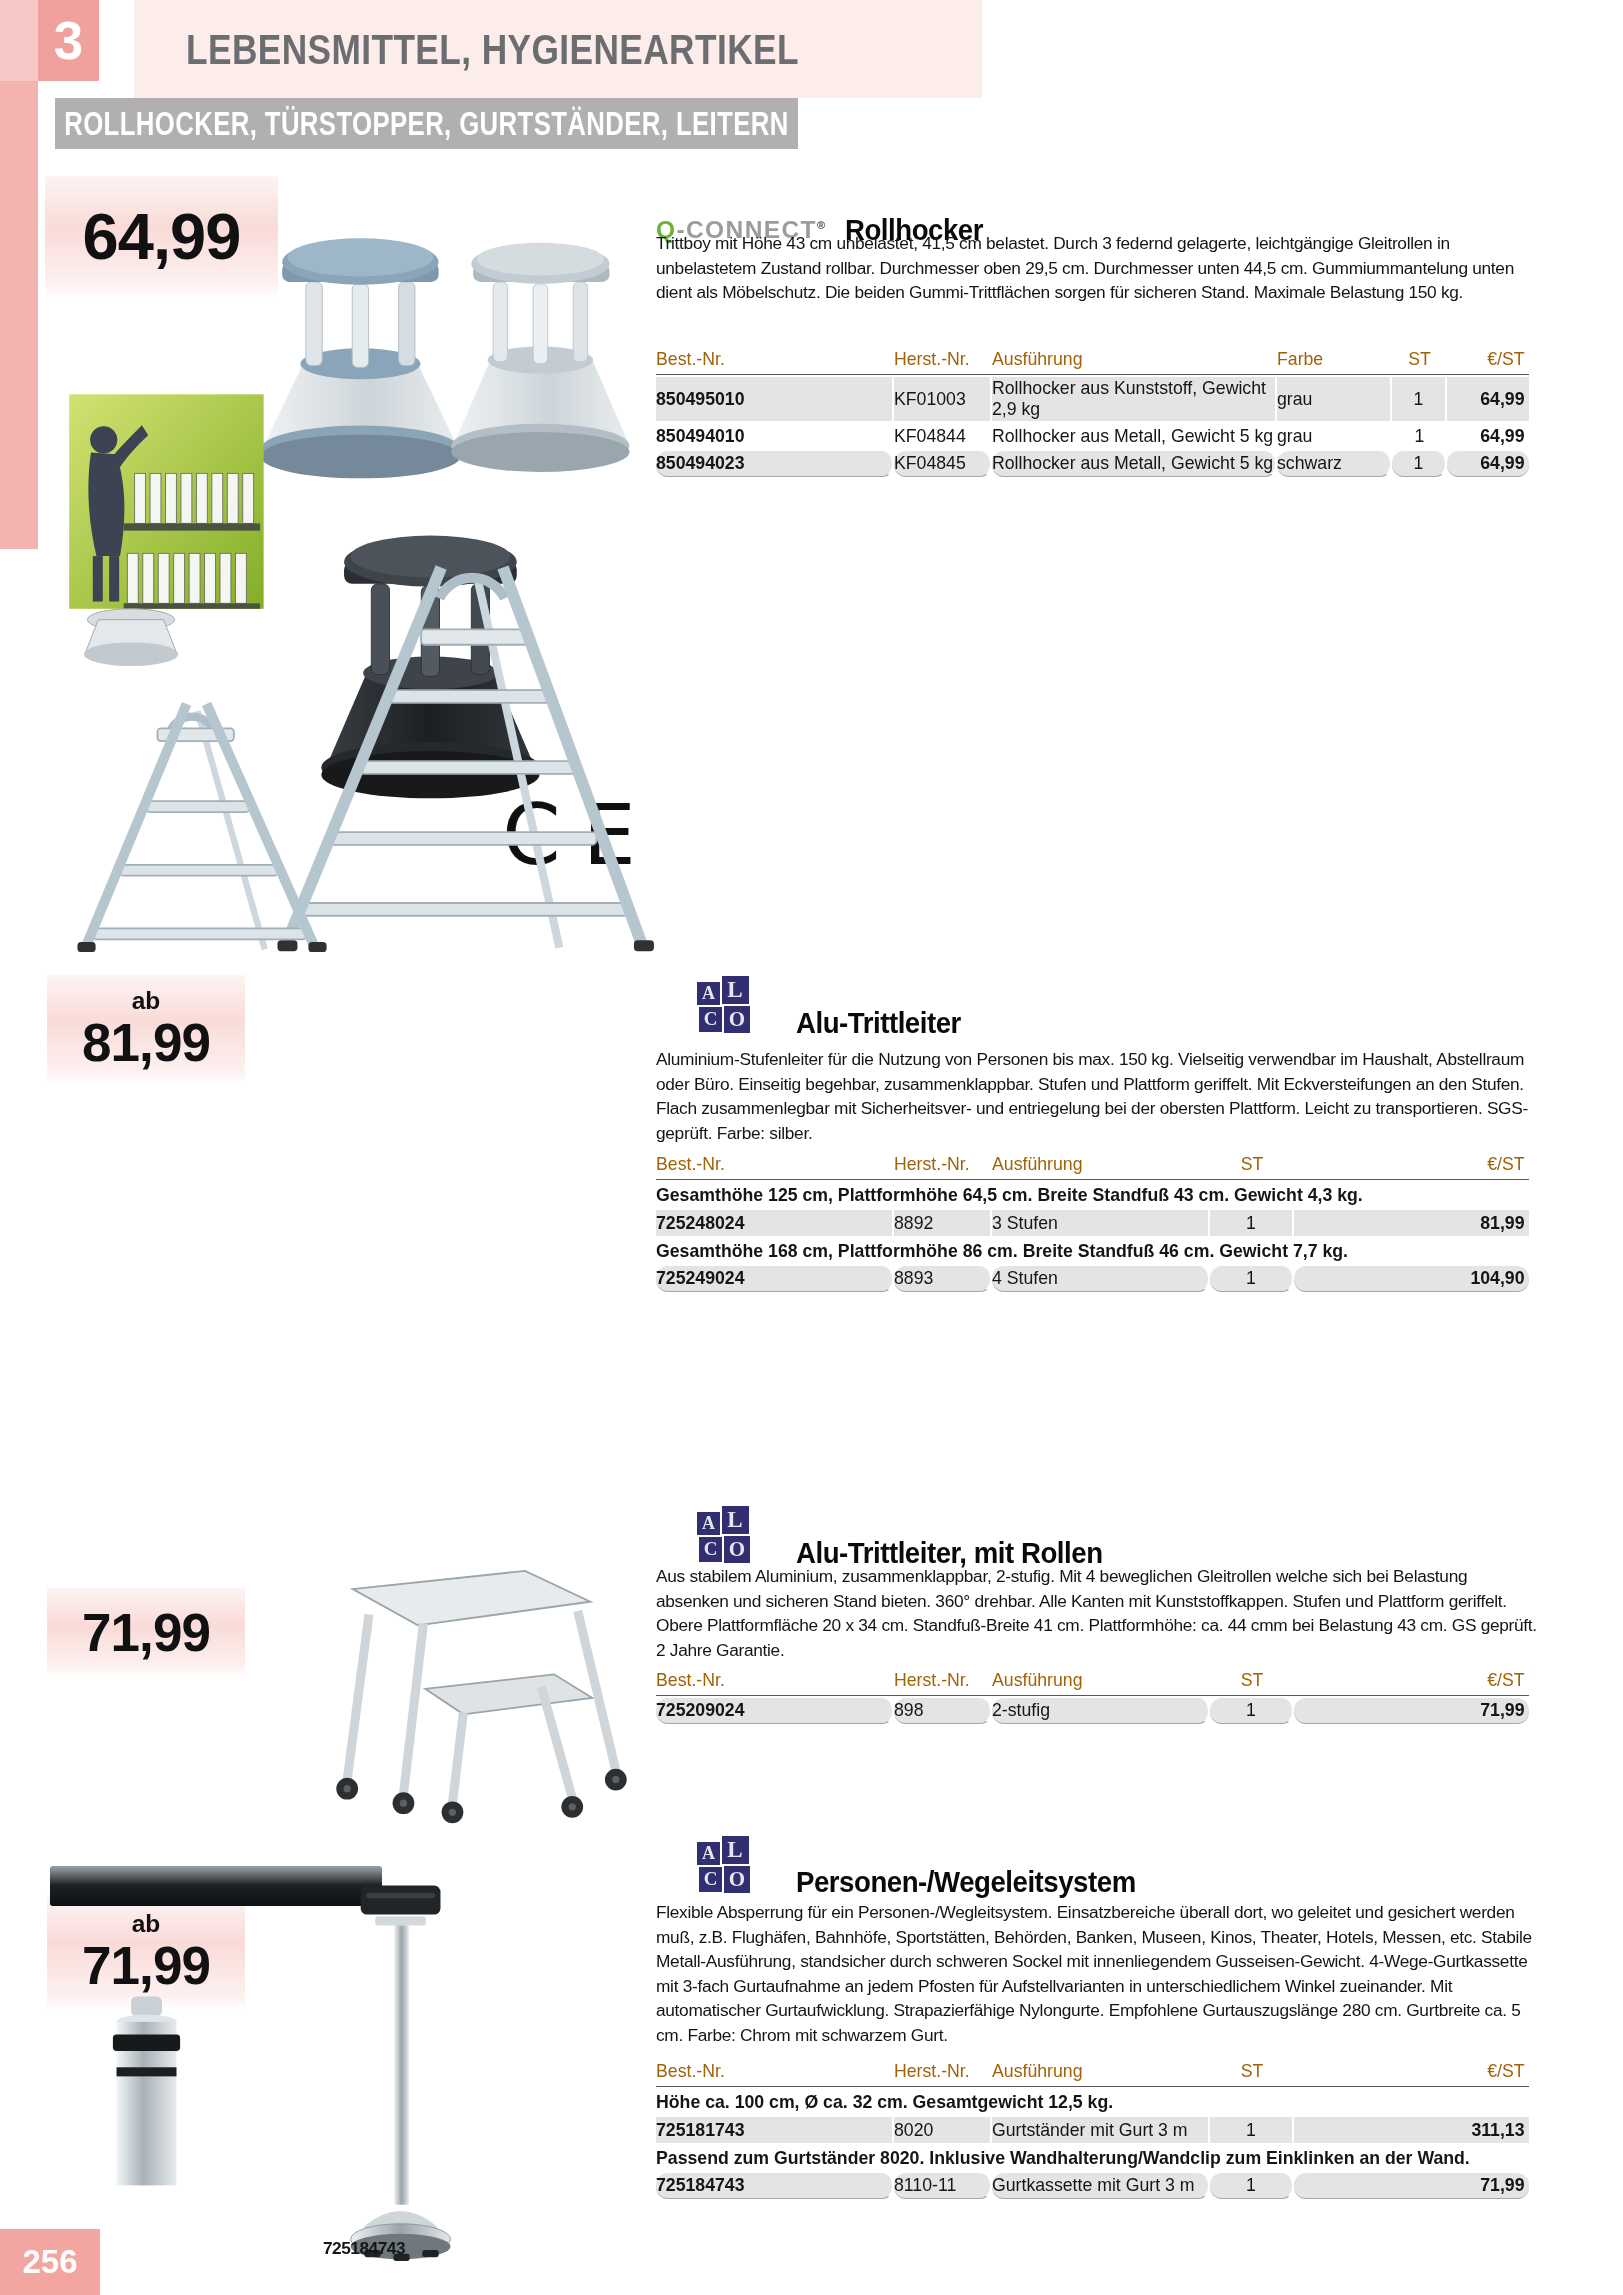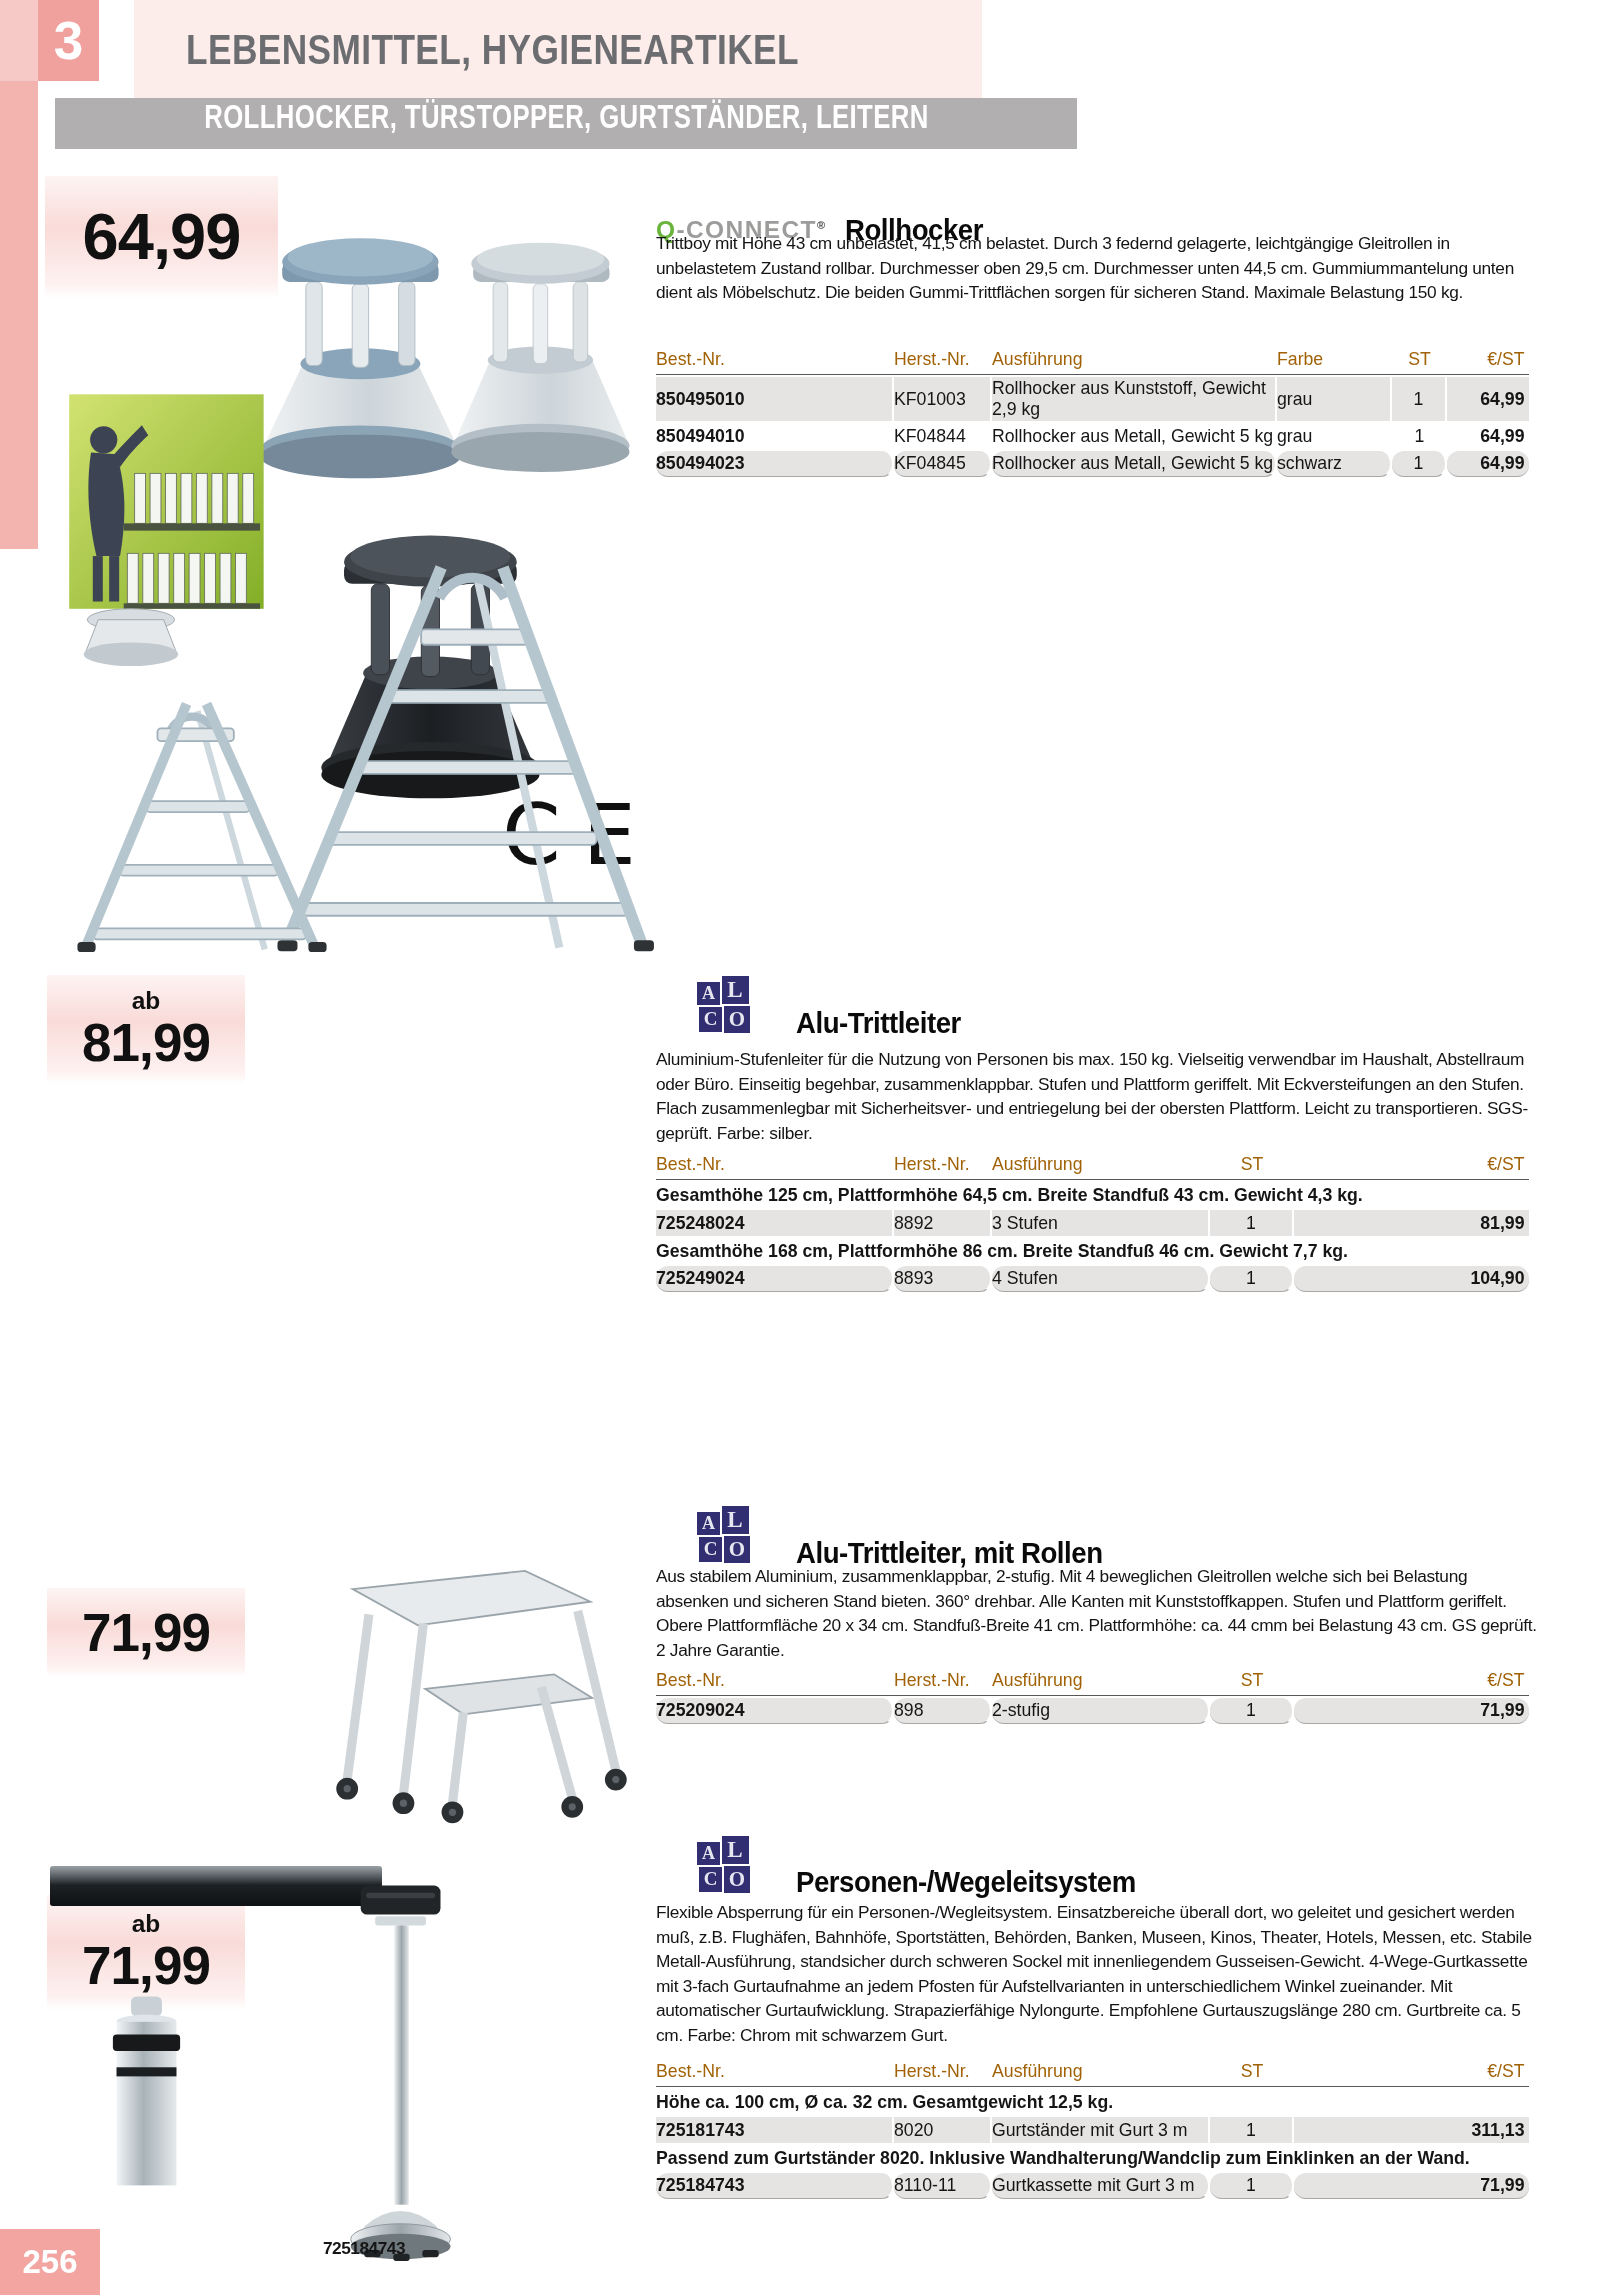--- a/index.html
+++ b/index.html
@@ -11,22 +11,22 @@
   .abs { position:absolute; }
 
   
   .corner-square { left:0; top:0; width:38px; height:81px; background:#f7c9c6; }
   .chapter-tab { left:38px; top:0; width:61px; height:81px; background:#f1a19d;
     color:#fff; font-size:53px; font-weight:bold; display:flex; align-items:center; justify-content:center; }
   .left-strip { left:0; top:81px; width:38px; height:468px; background:#f3b3af; }
   .title-band { left:134px; top:0; width:848px; height:98px; background:#fcecea; display:flex; align-items:center; }
   .chapter-title { margin-left:52px; font-size:43px; font-weight:bold; color:#6c6d70;
     white-space:nowrap; transform:scaleX(0.82); transform-origin:left center; letter-spacing:0.5px; }
-  .category-banner { left:55px; top:98px; width:1022px; height:51px; background:#b1afb0;
-    display:flex; align-items:flex-start; justify-content:center; }
+  .category-banner { left:55px; top:98px; width:743px; height:51px; background:#b1afb0;
+    display:flex; align-items:center; justify-content:center; }
   .category-banner span { color:#fff; font-size:33px; font-weight:bold; white-space:nowrap;
     transform:scaleX(0.78); letter-spacing:0.5px; }
 
   
   .badge { background:linear-gradient(180deg,#fdf4f3 0%,#f9dbd8 42%,#fdf1f0 88%,#ffffff 100%);
     display:flex; flex-direction:column; align-items:center; justify-content:center; }
   .badge .ab { font-size:24.5px; font-weight:bold; line-height:1.1; color:#111; }
   .badge .price { font-weight:bold; letter-spacing:-0.9px; color:#111; line-height:1.05; }
   #badge-1 { left:45px; top:176px; width:233px; height:122px; }
   #badge-1 .price { font-size:65px; }

